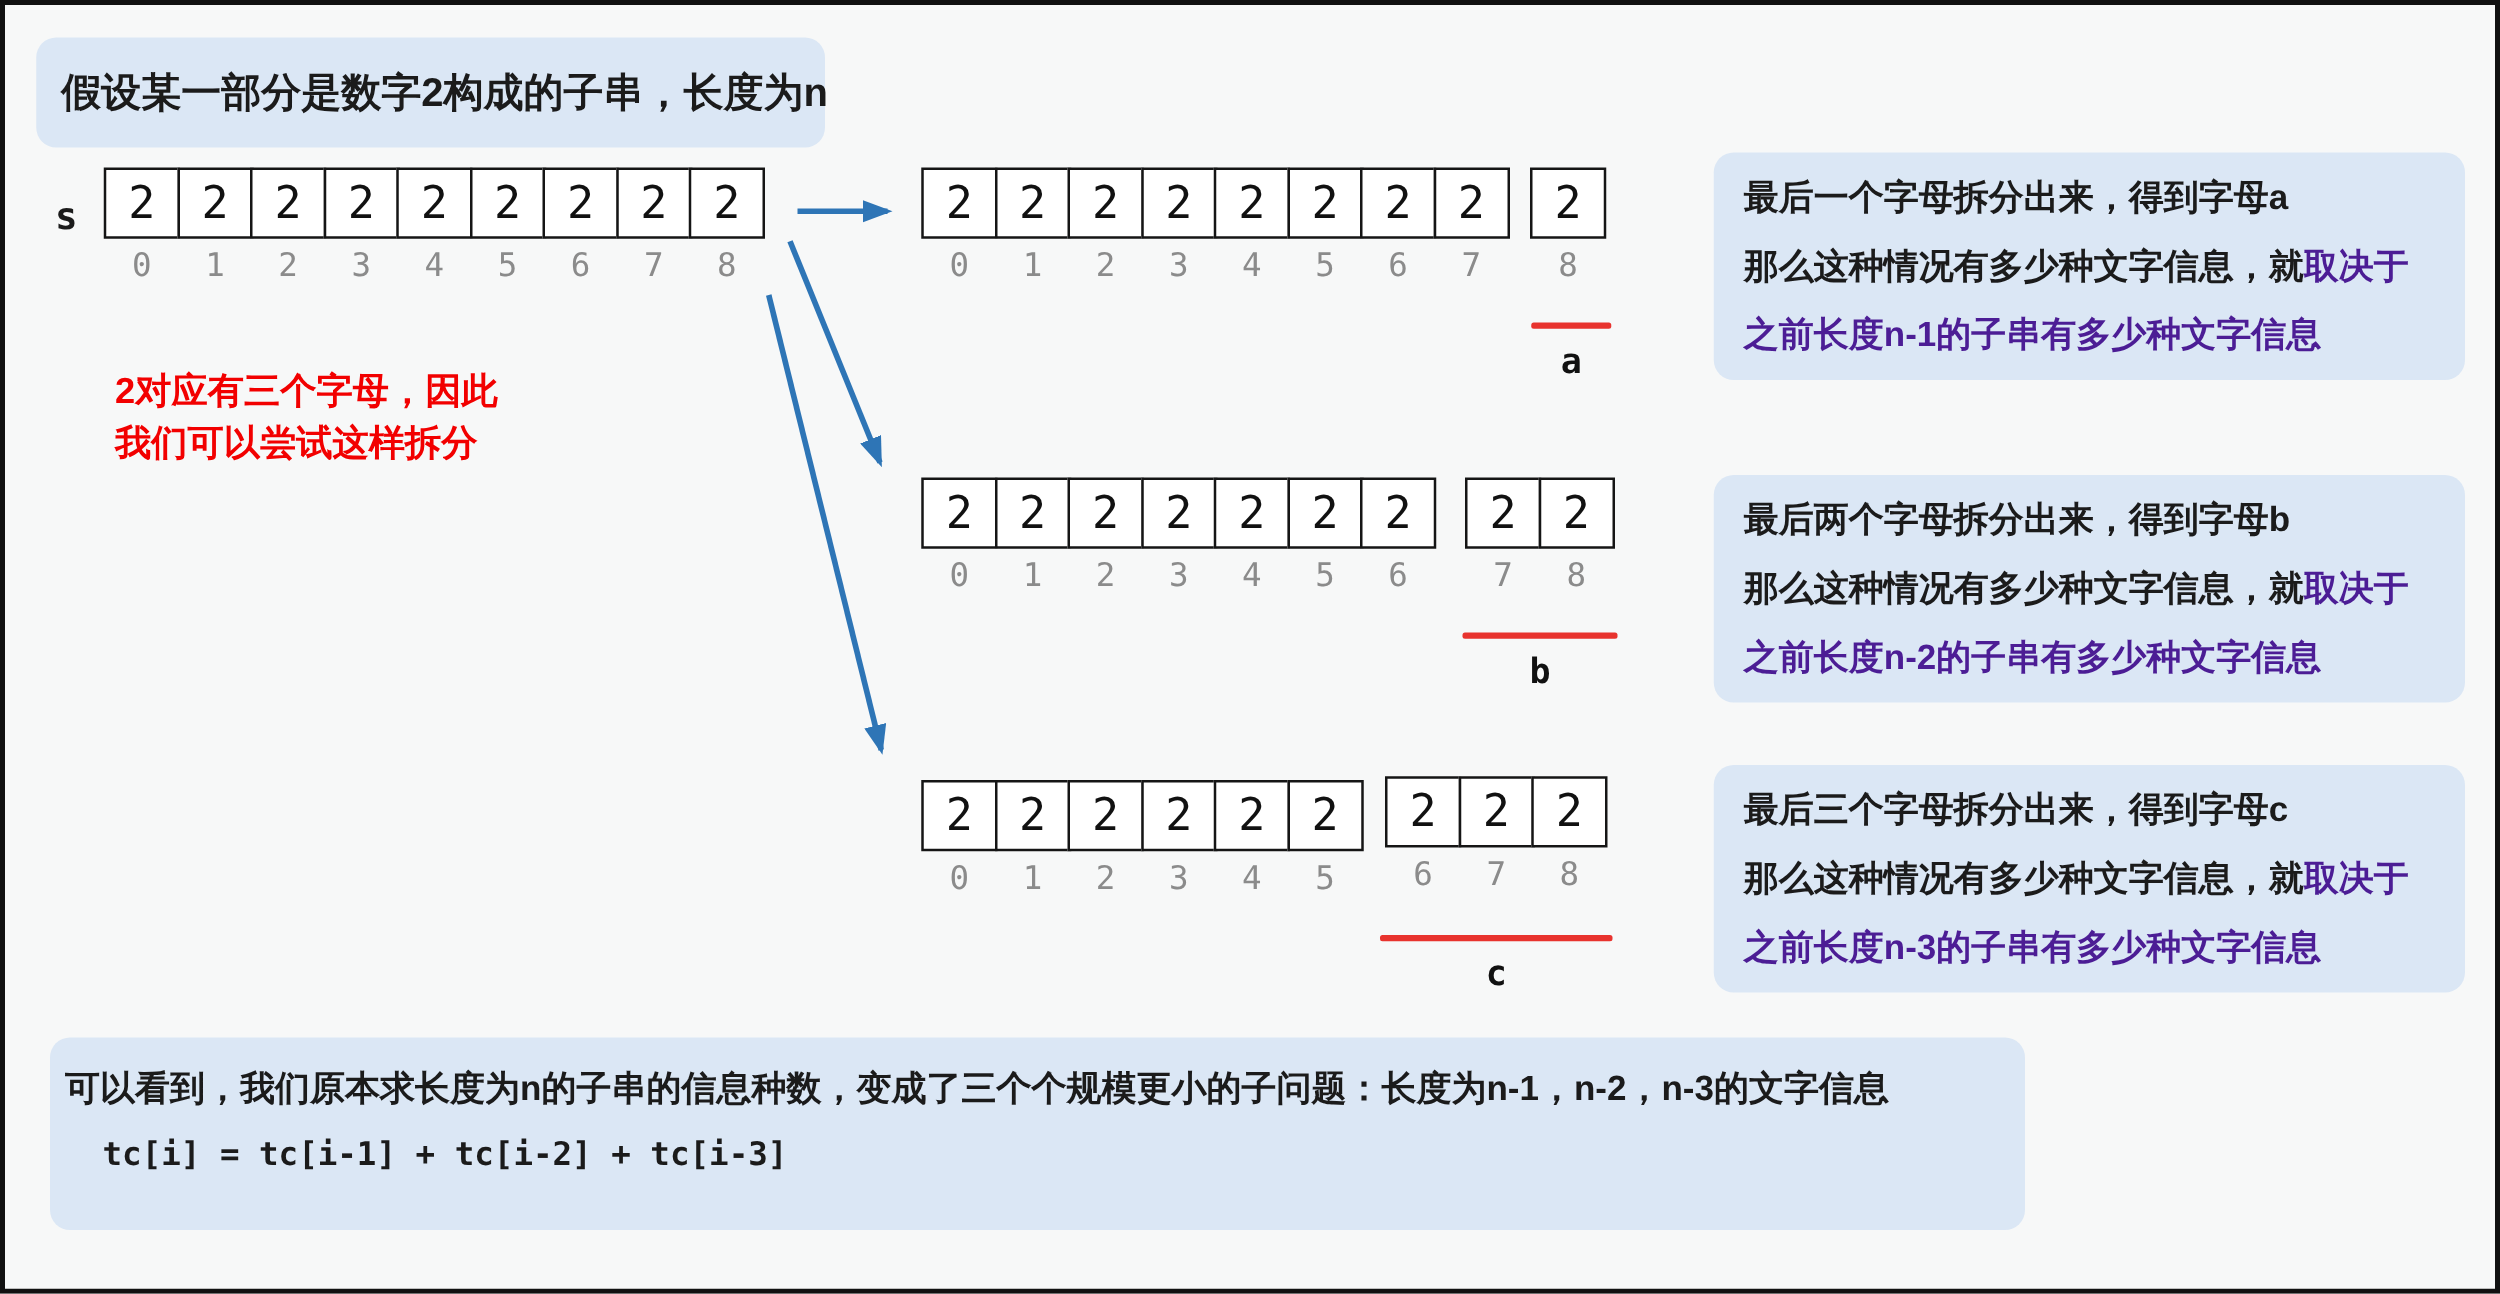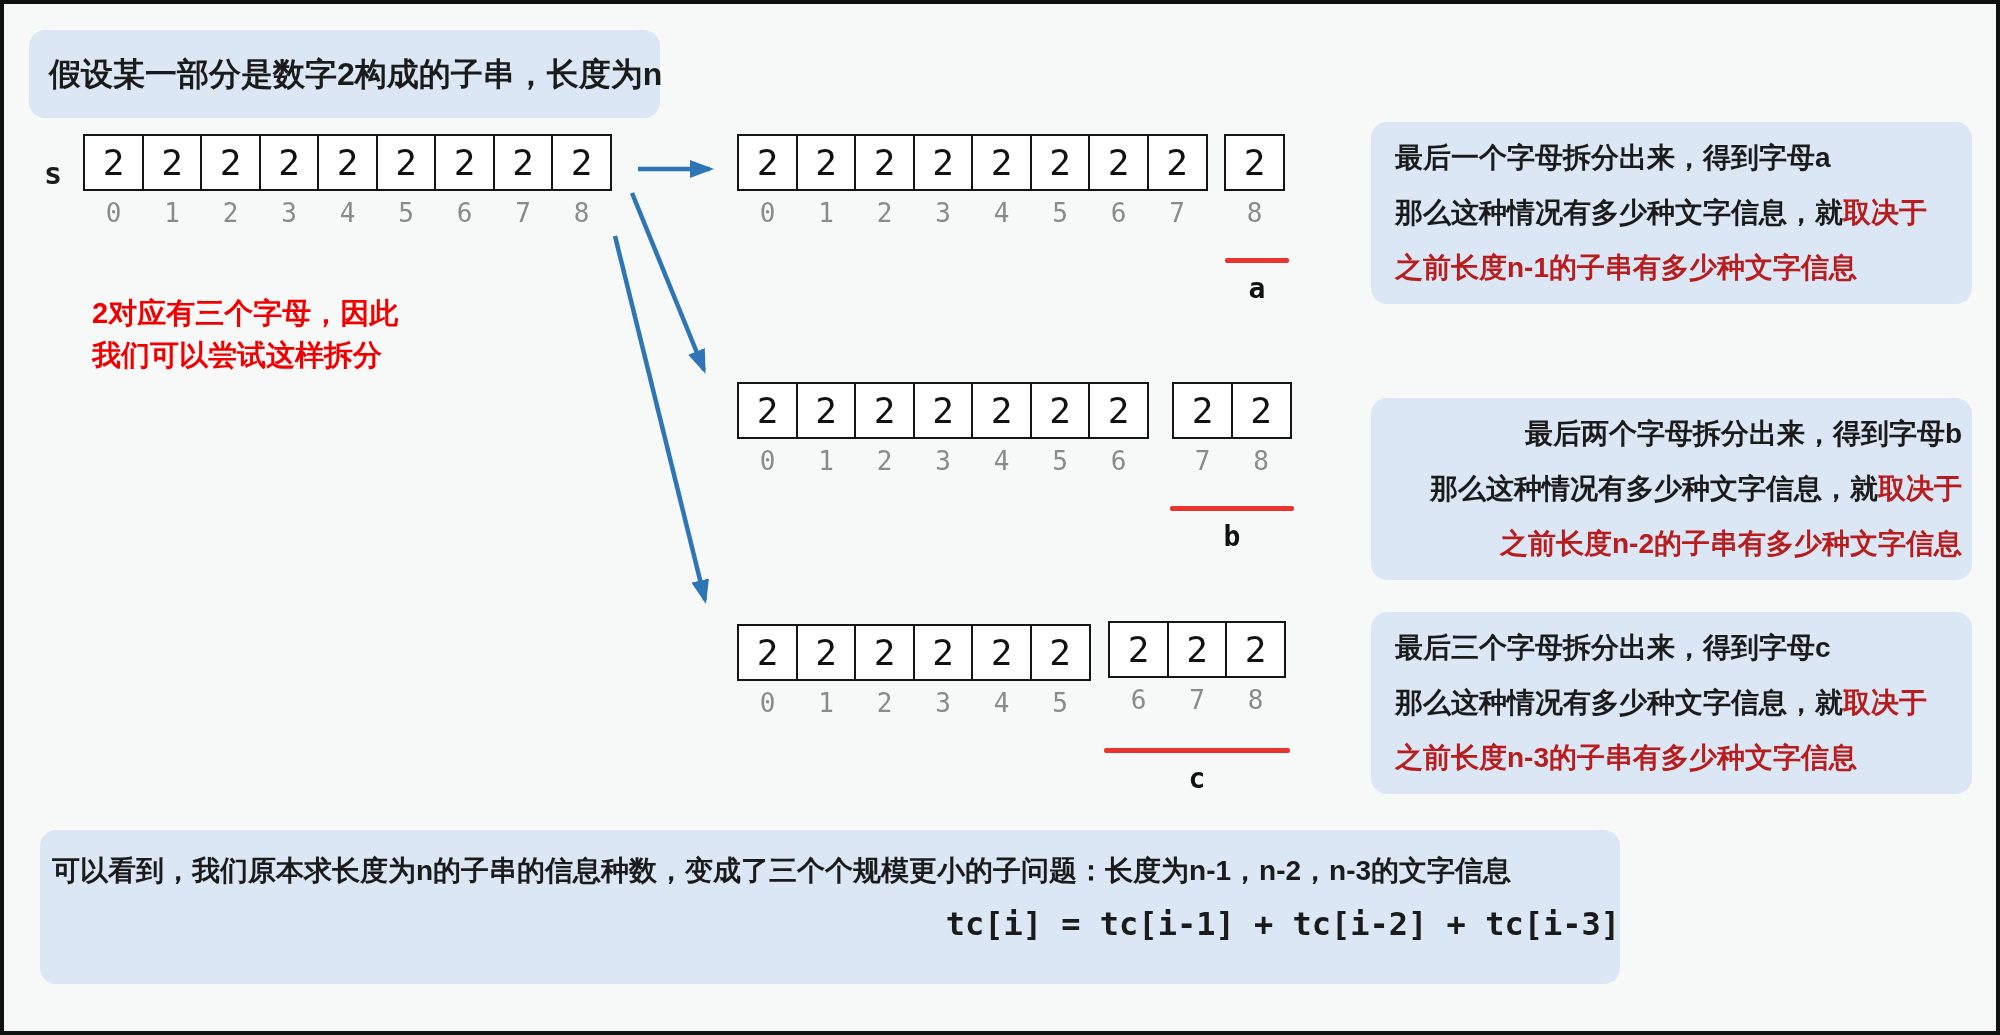--- a/index.html
+++ b/index.html
@@ -61,31 +61,31 @@
     position:absolute;text-align:center;
     font-family:"DejaVu Sans Mono","Liberation Mono",monospace;
     font-weight:bold;font-size:28px;color:#111;
   }
   .exp-box{
     left:1367px;width:601px;height:182px;
     padding:8px 10px 0 24px;
     font-size:28px;font-weight:bold;line-height:55px;
     white-space:nowrap;
   }
-  .exp-box .red, .red-text{color:#b91c1c;}
+  .exp-box .red, .red-text{color:#4c1d95;}
   .conclusion{
     left:36px;top:826px;width:1580px;height:154px;
     padding:15px 0 0 12px;
     font-size:28px;font-weight:bold;line-height:51px;
     white-space:nowrap;
   }
   .formula{
-    text-align:right;
-    font-family:"DejaVu Sans Mono","Liberation Mono",monospace;
-    font-size:32px;font-weight:bold;
+    text-align:left;
+    font-family:"DejaVu Sans Mono","Liberation Mono",monospace;
+    font-size:26px;font-weight:bold;
     padding-left:30px;
     margin-top:3px;
   }
   svg.arrows{position:absolute;left:0;top:0;pointer-events:none;}
 </style>
 </head>
 <body>
 
 <div id="canvas">
 
@@ -219,21 +219,21 @@
     </div>
   <div class="underline" style="left:1100px;top:744px;width:186px;"></div>
   <div class="letter" style="left:1100px;top:758px;width:186px;">c</div>
 
   <div class="bluebox exp-box" style="top:118px;">
     <div>最后一个字母拆分出来，得到字母a</div>
     <div><span>那么这种情况有多少种文字信息，就</span><span class="red">取决于</span></div>
     <div class="red">之前长度n-1的子串有多少种文字信息</div>
   </div>
 
-  <div class="bluebox exp-box" style="top:394px;text-align:right;">
+  <div class="bluebox exp-box" style="top:376px;">
     <div>最后两个字母拆分出来，得到字母b</div>
     <div><span>那么这种情况有多少种文字信息，就</span><span class="red">取决于</span></div>
     <div class="red">之前长度n-2的子串有多少种文字信息</div>
   </div>
 
   <div class="bluebox exp-box" style="top:608px;">
     <div>最后三个字母拆分出来，得到字母c</div>
     <div><span>那么这种情况有多少种文字信息，就</span><span class="red">取决于</span></div>
     <div class="red">之前长度n-3的子串有多少种文字信息</div>
   </div>

